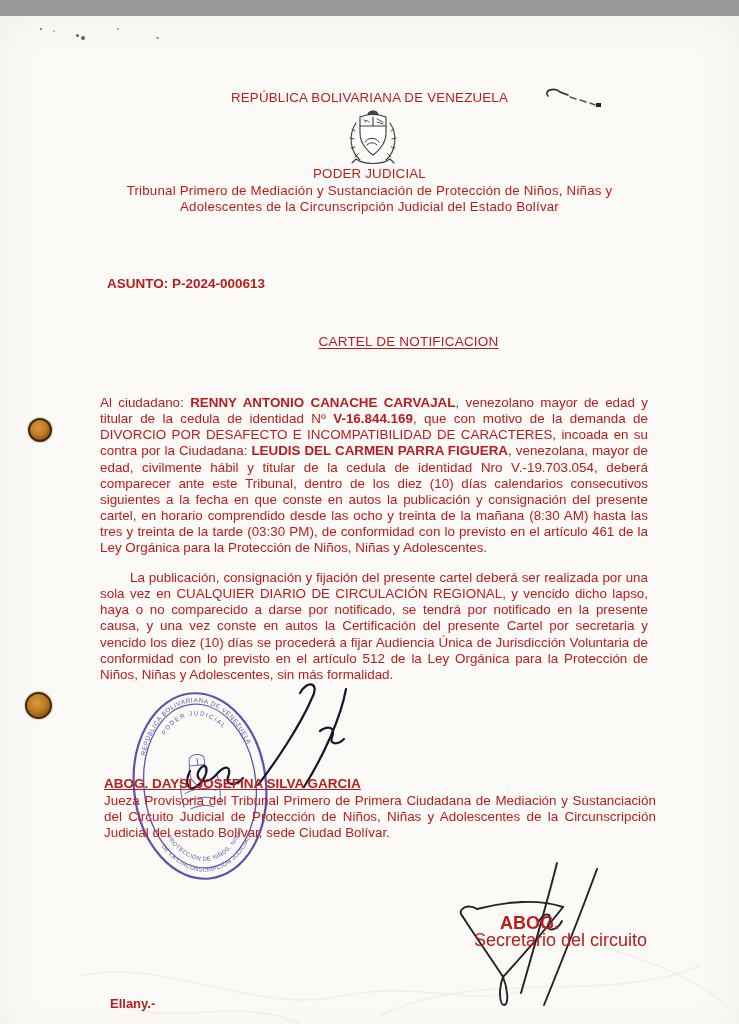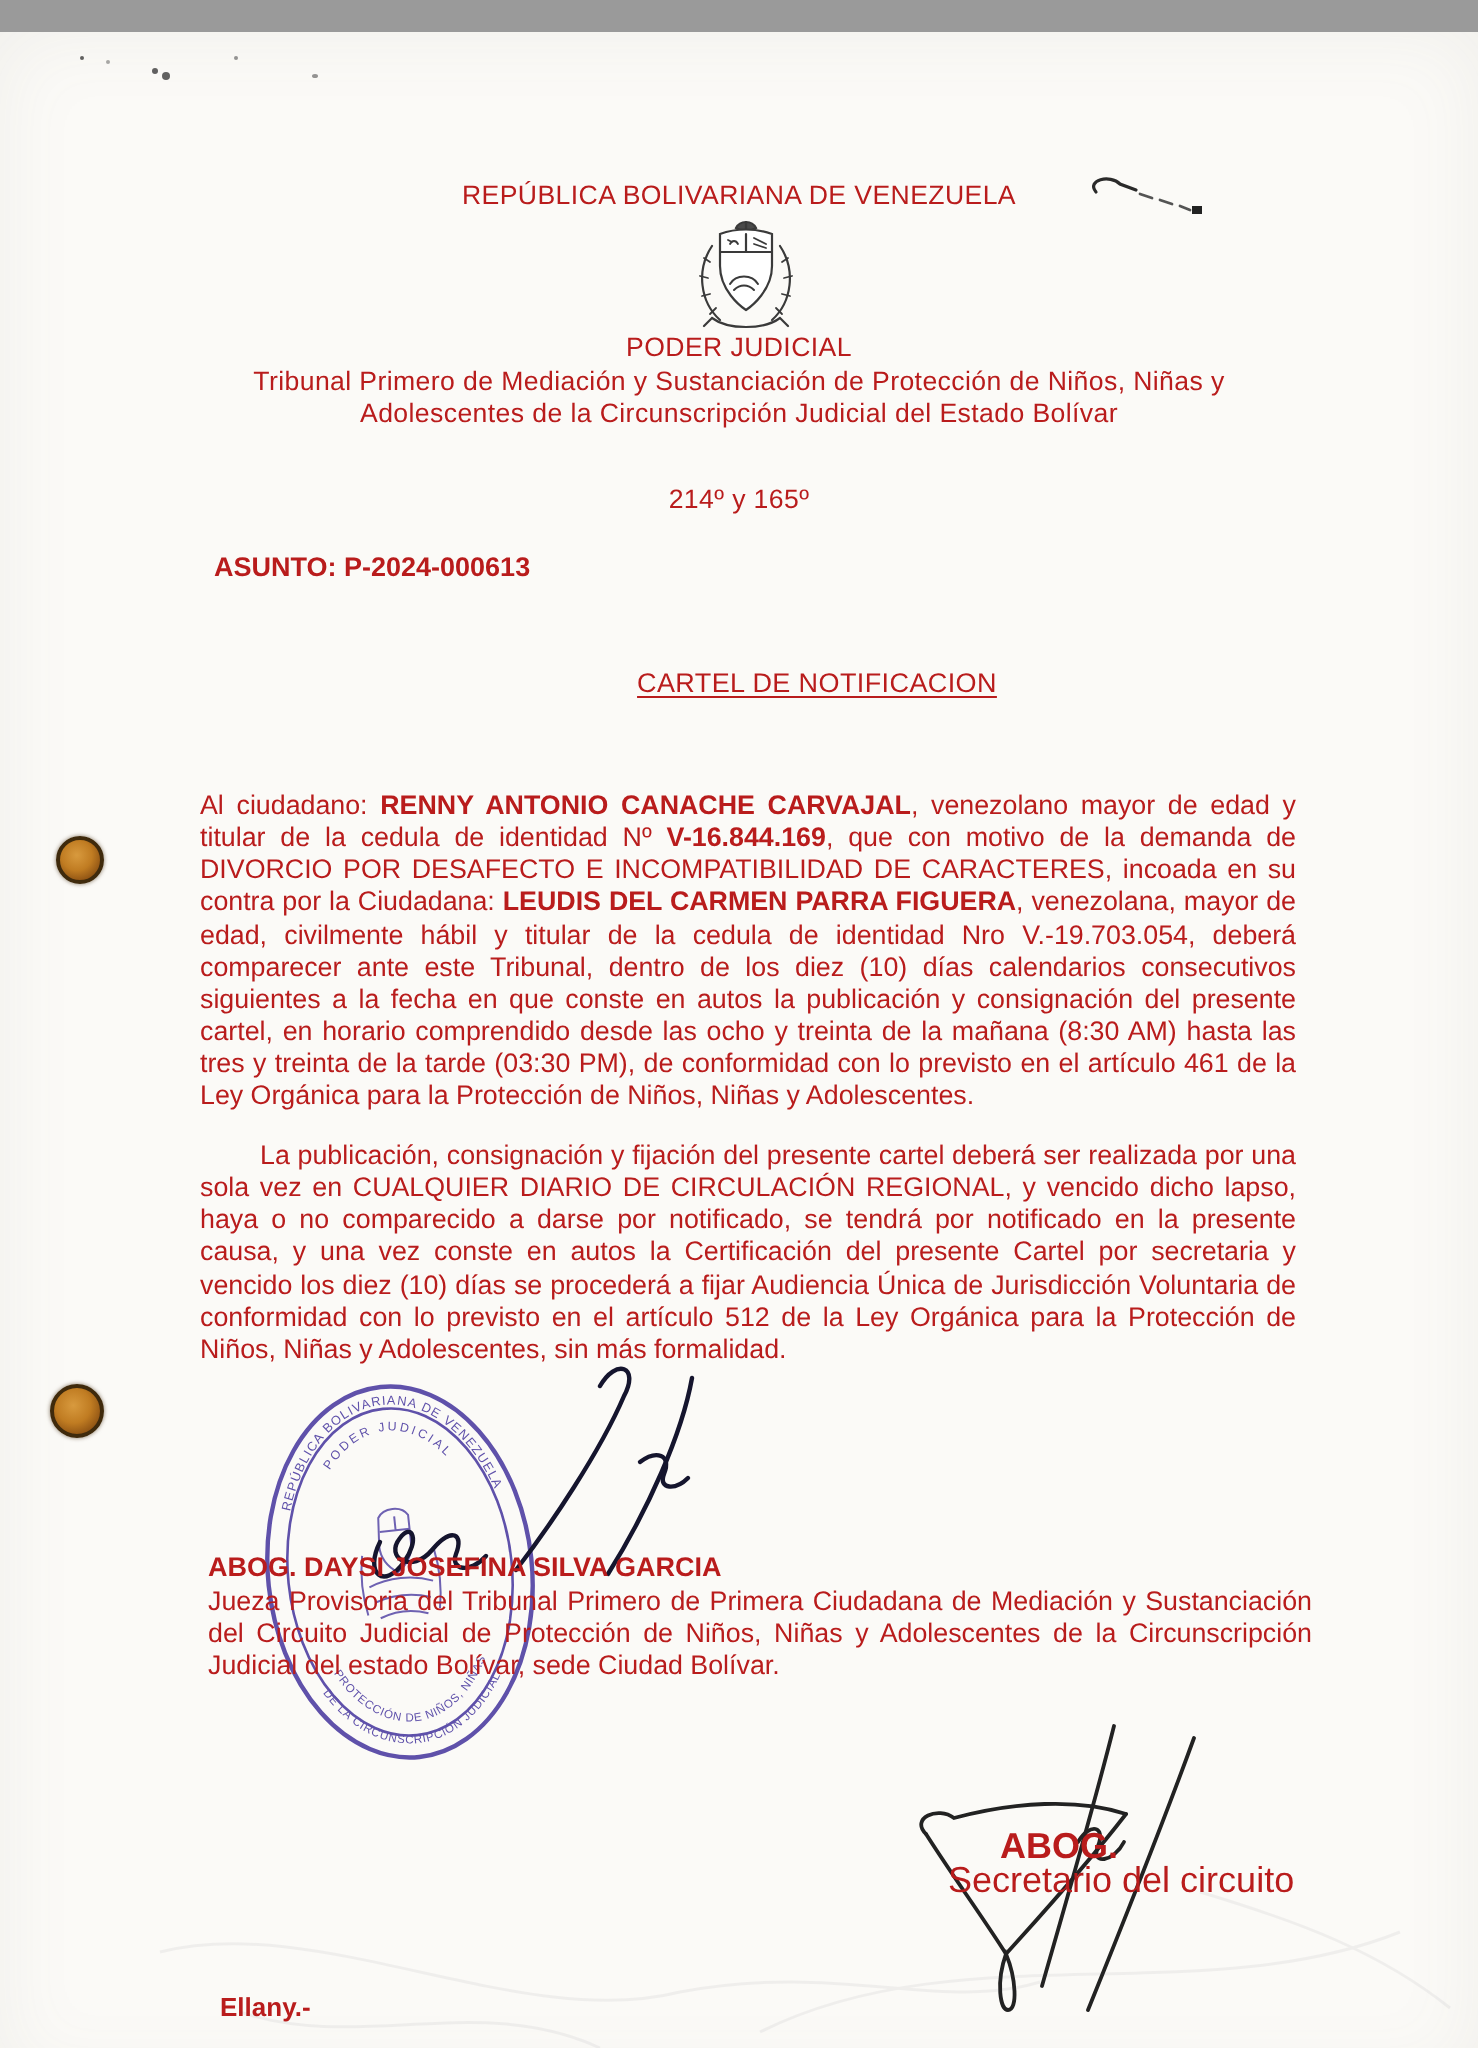--- a/index.html
+++ b/index.html
@@ -68,21 +68,20 @@
       <path d="M9,24 l-3,-2 M8,32 l-4,-1 M9,40 l-4,1 M12,47 l-3,3" stroke-width="0.9"></path>
       <path d="M44,16 C52,28 50,44 40,53"></path>
       <path d="M45,24 l3,-2 M46,32 l4,-1 M45,40 l4,1 M42,47 l3,3" stroke-width="0.9"></path>
       <path d="M10,52 C18,58 36,58 44,52 M10,52 l-4,4 M44,52 l4,4"></path>
     </g>
   </svg>
 
   <div class="abs ctr hline" style="top:150px;">PODER JUDICIAL</div>
   <div class="abs ctr hline" style="top:167px;">Tribunal Primero de Mediación y Sustanciación de Protección de Niños, Niñas y</div>
   <div class="abs ctr hline" style="top:183px;">Adolescentes de la Circunscripción Judicial del Estado Bolívar</div>
-  <div class="abs ctr hline" style="top:226px;">214º y 165º</div>
 
   <div class="abs bold" style="left:107px;top:260px;font-size:13.5px;">ASUNTO: P-2024-000613</div>
 
   <div class="abs ctr titleline underline" style="top:318px;">CARTEL DE NOTIFICACION</div>
 
   <div class="abs body-text" style="top:379px;"><span class="">Al ciudadano: </span><span class="bold">RENNY ANTONIO CANACHE CARVAJAL</span><span class="">, venezolano mayor de edad y titular de la cedula de identidad Nº </span><span class="bold">V-16.844.169</span><span class="">, que con motivo de la demanda de DIVORCIO POR DESAFECTO E INCOMPATIBILIDAD DE CARACTERES, incoada en su contra por la Ciudadana: </span><span class="bold">LEUDIS DEL CARMEN PARRA FIGUERA</span><span class="">, venezolana, mayor de edad, civilmente hábil y titular de la cedula de identidad Nro V.-19.703.054, deberá comparecer ante este Tribunal, dentro de los diez (10) días calendarios consecutivos siguientes a la fecha en que conste en autos la publicación y consignación del presente cartel, en horario comprendido desde las ocho y treinta de la mañana (8:30 AM) hasta las tres y treinta de la tarde (03:30 PM), de conformidad con lo previsto en el artículo 461 de la Ley Orgánica para la Protección de Niños, Niñas y Adolescentes.</span></div>
 
   <div class="abs body-text" style="top:554px;text-indent:30px;">La publicación, consignación y fijación del presente cartel deberá ser realizada por una sola vez en CUALQUIER DIARIO DE CIRCULACIÓN REGIONAL, y vencido dicho lapso, haya o no comparecido a darse por notificado, se tendrá por notificado en la presente causa, y una vez conste en autos la Certificación del presente Cartel por secretaria y vencido los diez (10) días se procederá a fijar Audiencia Única de Jurisdicción Voluntaria de conformidad con lo previsto en el artículo 512 de la Ley Orgánica para la Protección de Niños, Niñas y Adolescentes, sin más formalidad.</div>
 
   <svg class="abs stamp-wrap" style="left:118px;top:664px;" width="164" height="212" viewBox="0 0 164 212">
@@ -112,21 +111,21 @@
 
   <svg class="abs" style="left:150px;top:655px;" width="220" height="140" viewBox="0 0 220 140">
     <g fill="none" stroke="#15152e" stroke-width="2.2" stroke-linecap="round">
       <path d="M150,22 c8,-14 20,-10 12,5 C150,55 125,92 108,114"></path>
       <path d="M40,100 c-8,16 2,24 12,10 c8,-11 4,-20 -2,-12 c-8,10 6,18 16,6 c10,-12 16,-8 12,2 c-3,8 7,10 15,1"></path>
       <path d="M196,18 c-5,28 -22,66 -42,98"></path>
       <path d="M170,60 c8,-6 16,-4 12,6 c-3,8 6,8 12,2"></path>
     </g>
   </svg>
 
-  <div class="abs bold" style="left:104px;top:760px;font-size:13.5px;">ABOG. DAYSI JOSEFINA SILVA GARCIA</div>
+  <div class="abs bold" style="left:104px;top:760px;font-size:13.5px;text-decoration:underline;">ABOG. DAYSI JOSEFINA SILVA GARCIA</div>
   <div class="abs" style="left:104px;top:777px;width:552px;font-size:13.4px;line-height:16px;text-align:justify;">Jueza Provisoria del Tribunal Primero de Primera Ciudadana de Mediación y Sustanciación del Circuito Judicial de Protección de Niños, Niñas y Adolescentes de la Circunscripción Judicial del estado Bolívar, sede Ciudad Bolívar.</div>
 
   <svg class="abs" style="left:445px;top:835px;" width="180" height="155" viewBox="0 0 180 155">
     <g fill="none" stroke="#222222" stroke-width="1.9" stroke-linecap="round">
       <path d="M18,66 c-8,-8 6,-14 14,-8 c30,-8 62,-10 86,-2"></path>
       <path d="M118,56 C98,82 76,106 58,126"></path>
       <path d="M18,66 C32,88 48,110 58,126"></path>
       <path d="M58,126 c-5,14 -3,28 1,28 c5,0 4,-16 -1,-28 Z"></path>
       <path d="M112,12 C102,52 88,100 76,142"></path>
       <path d="M152,18 C136,62 116,112 99,154"></path>

